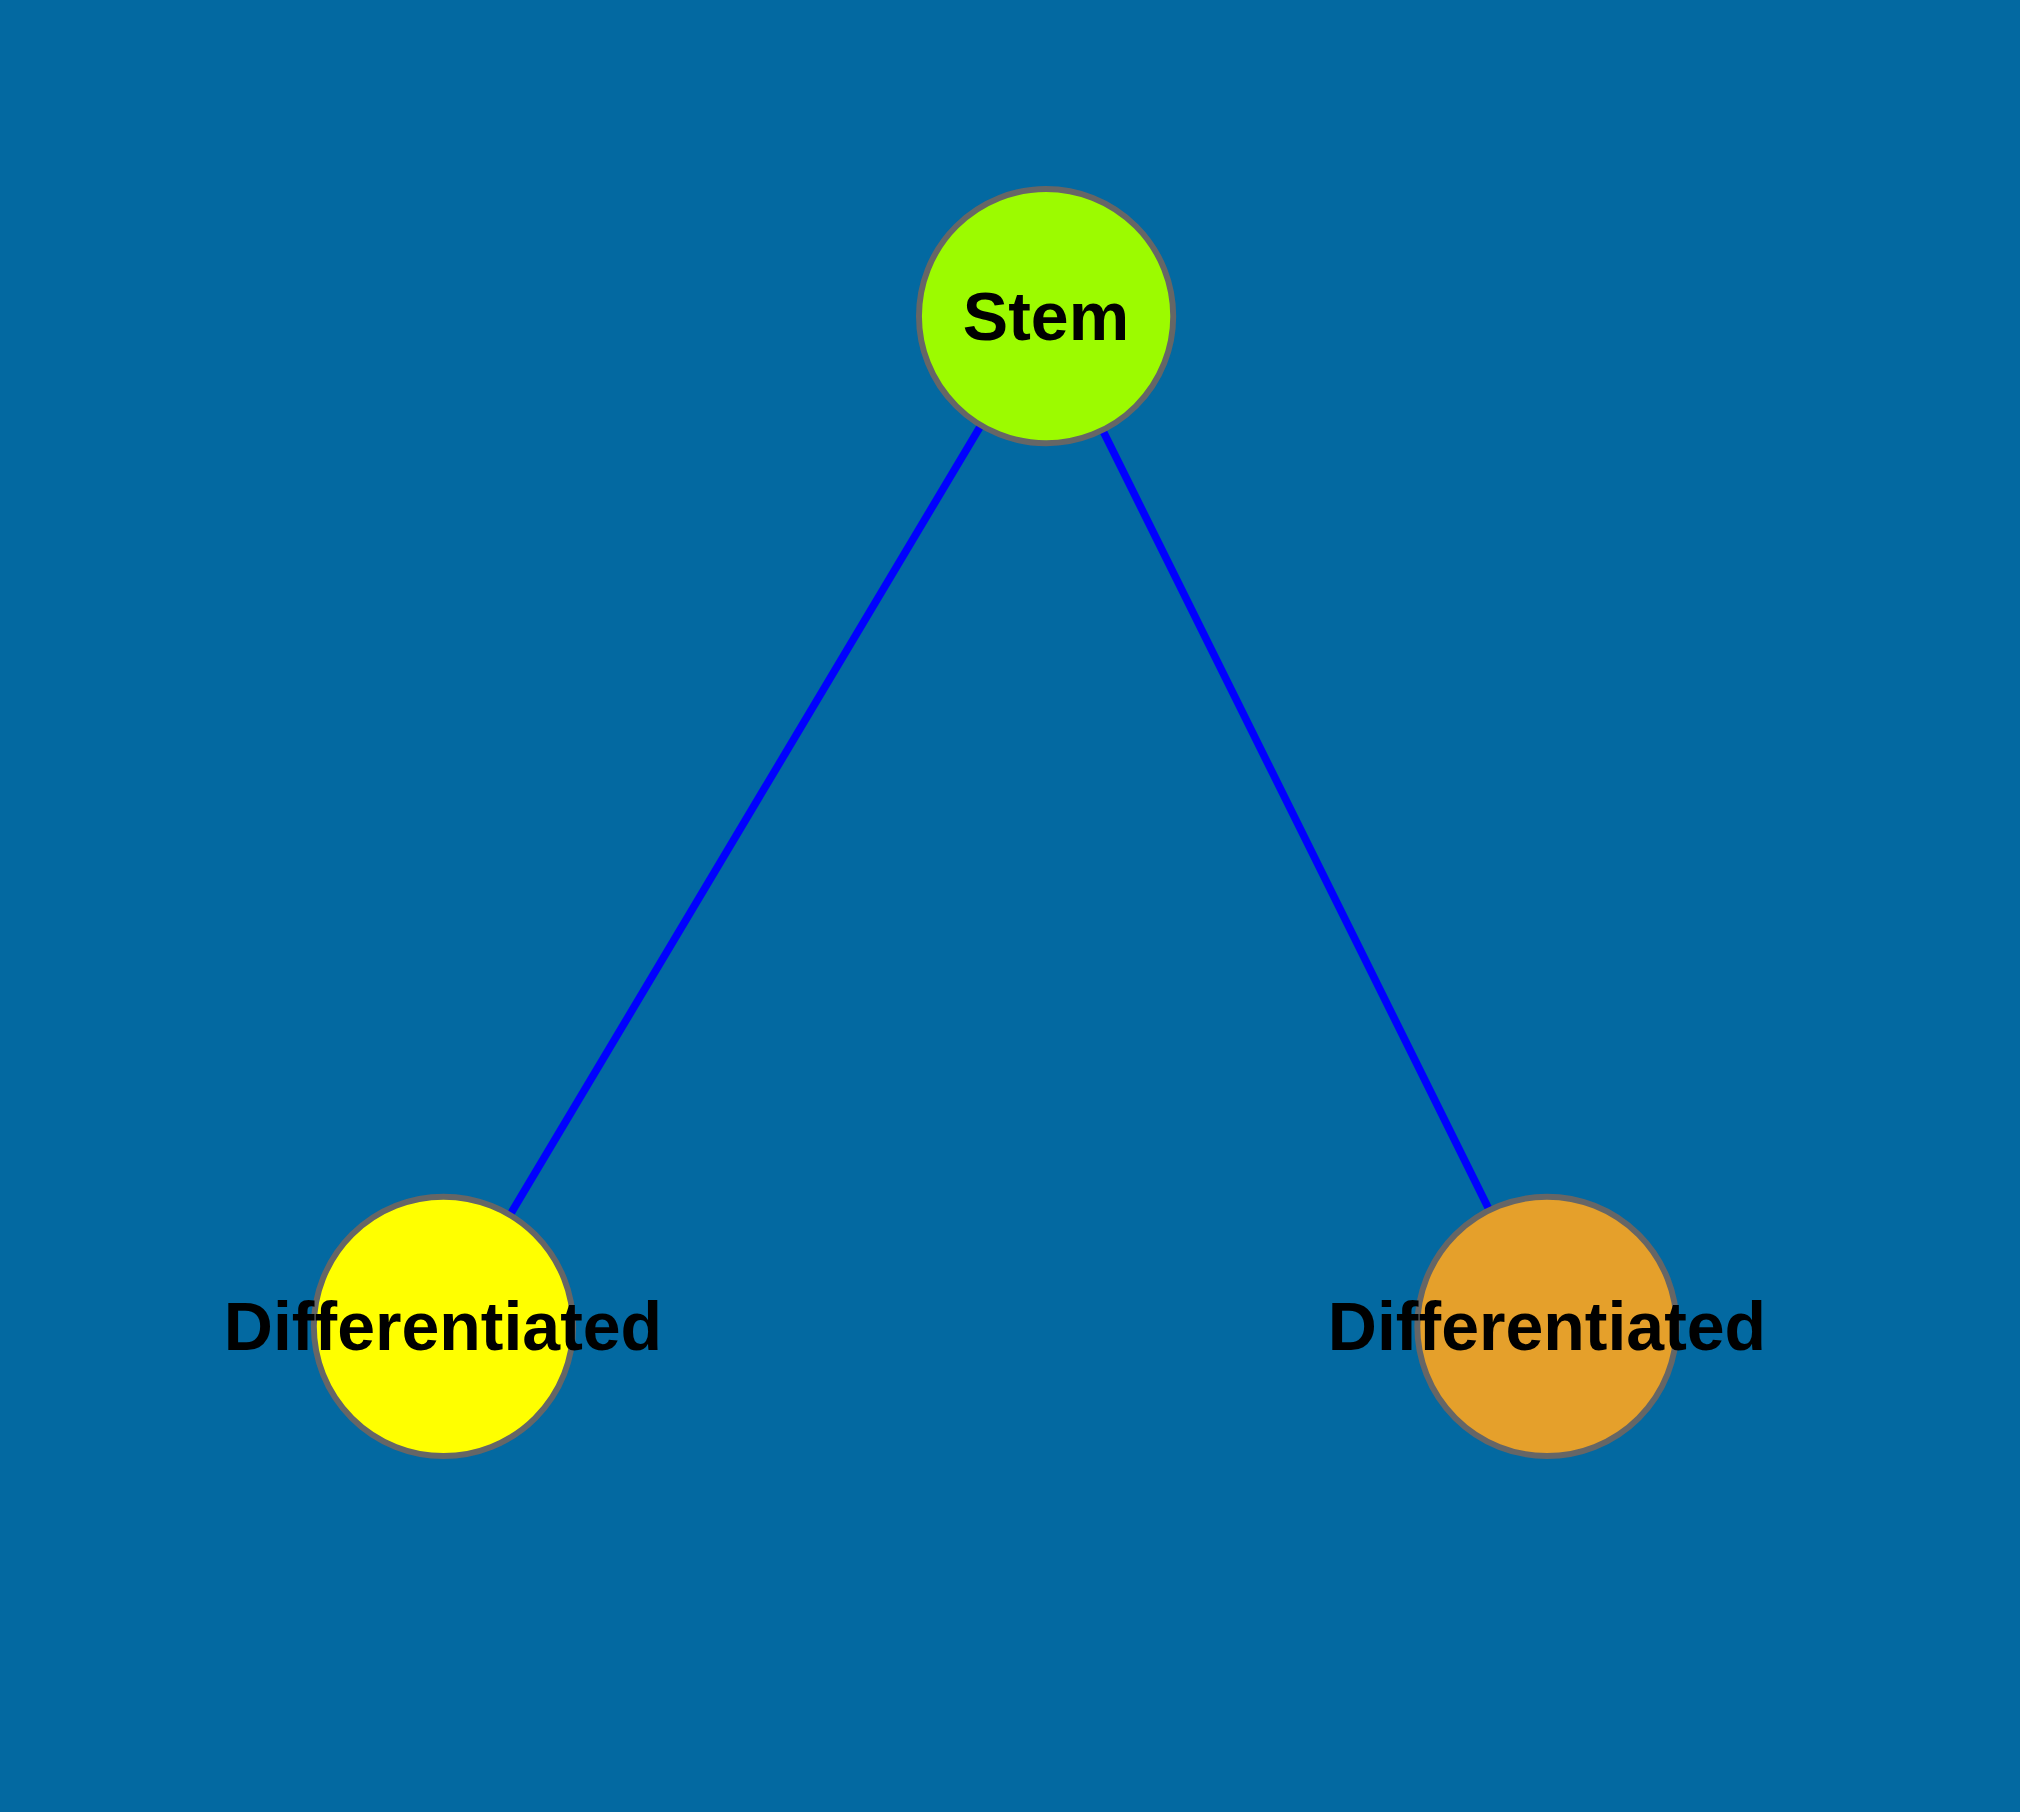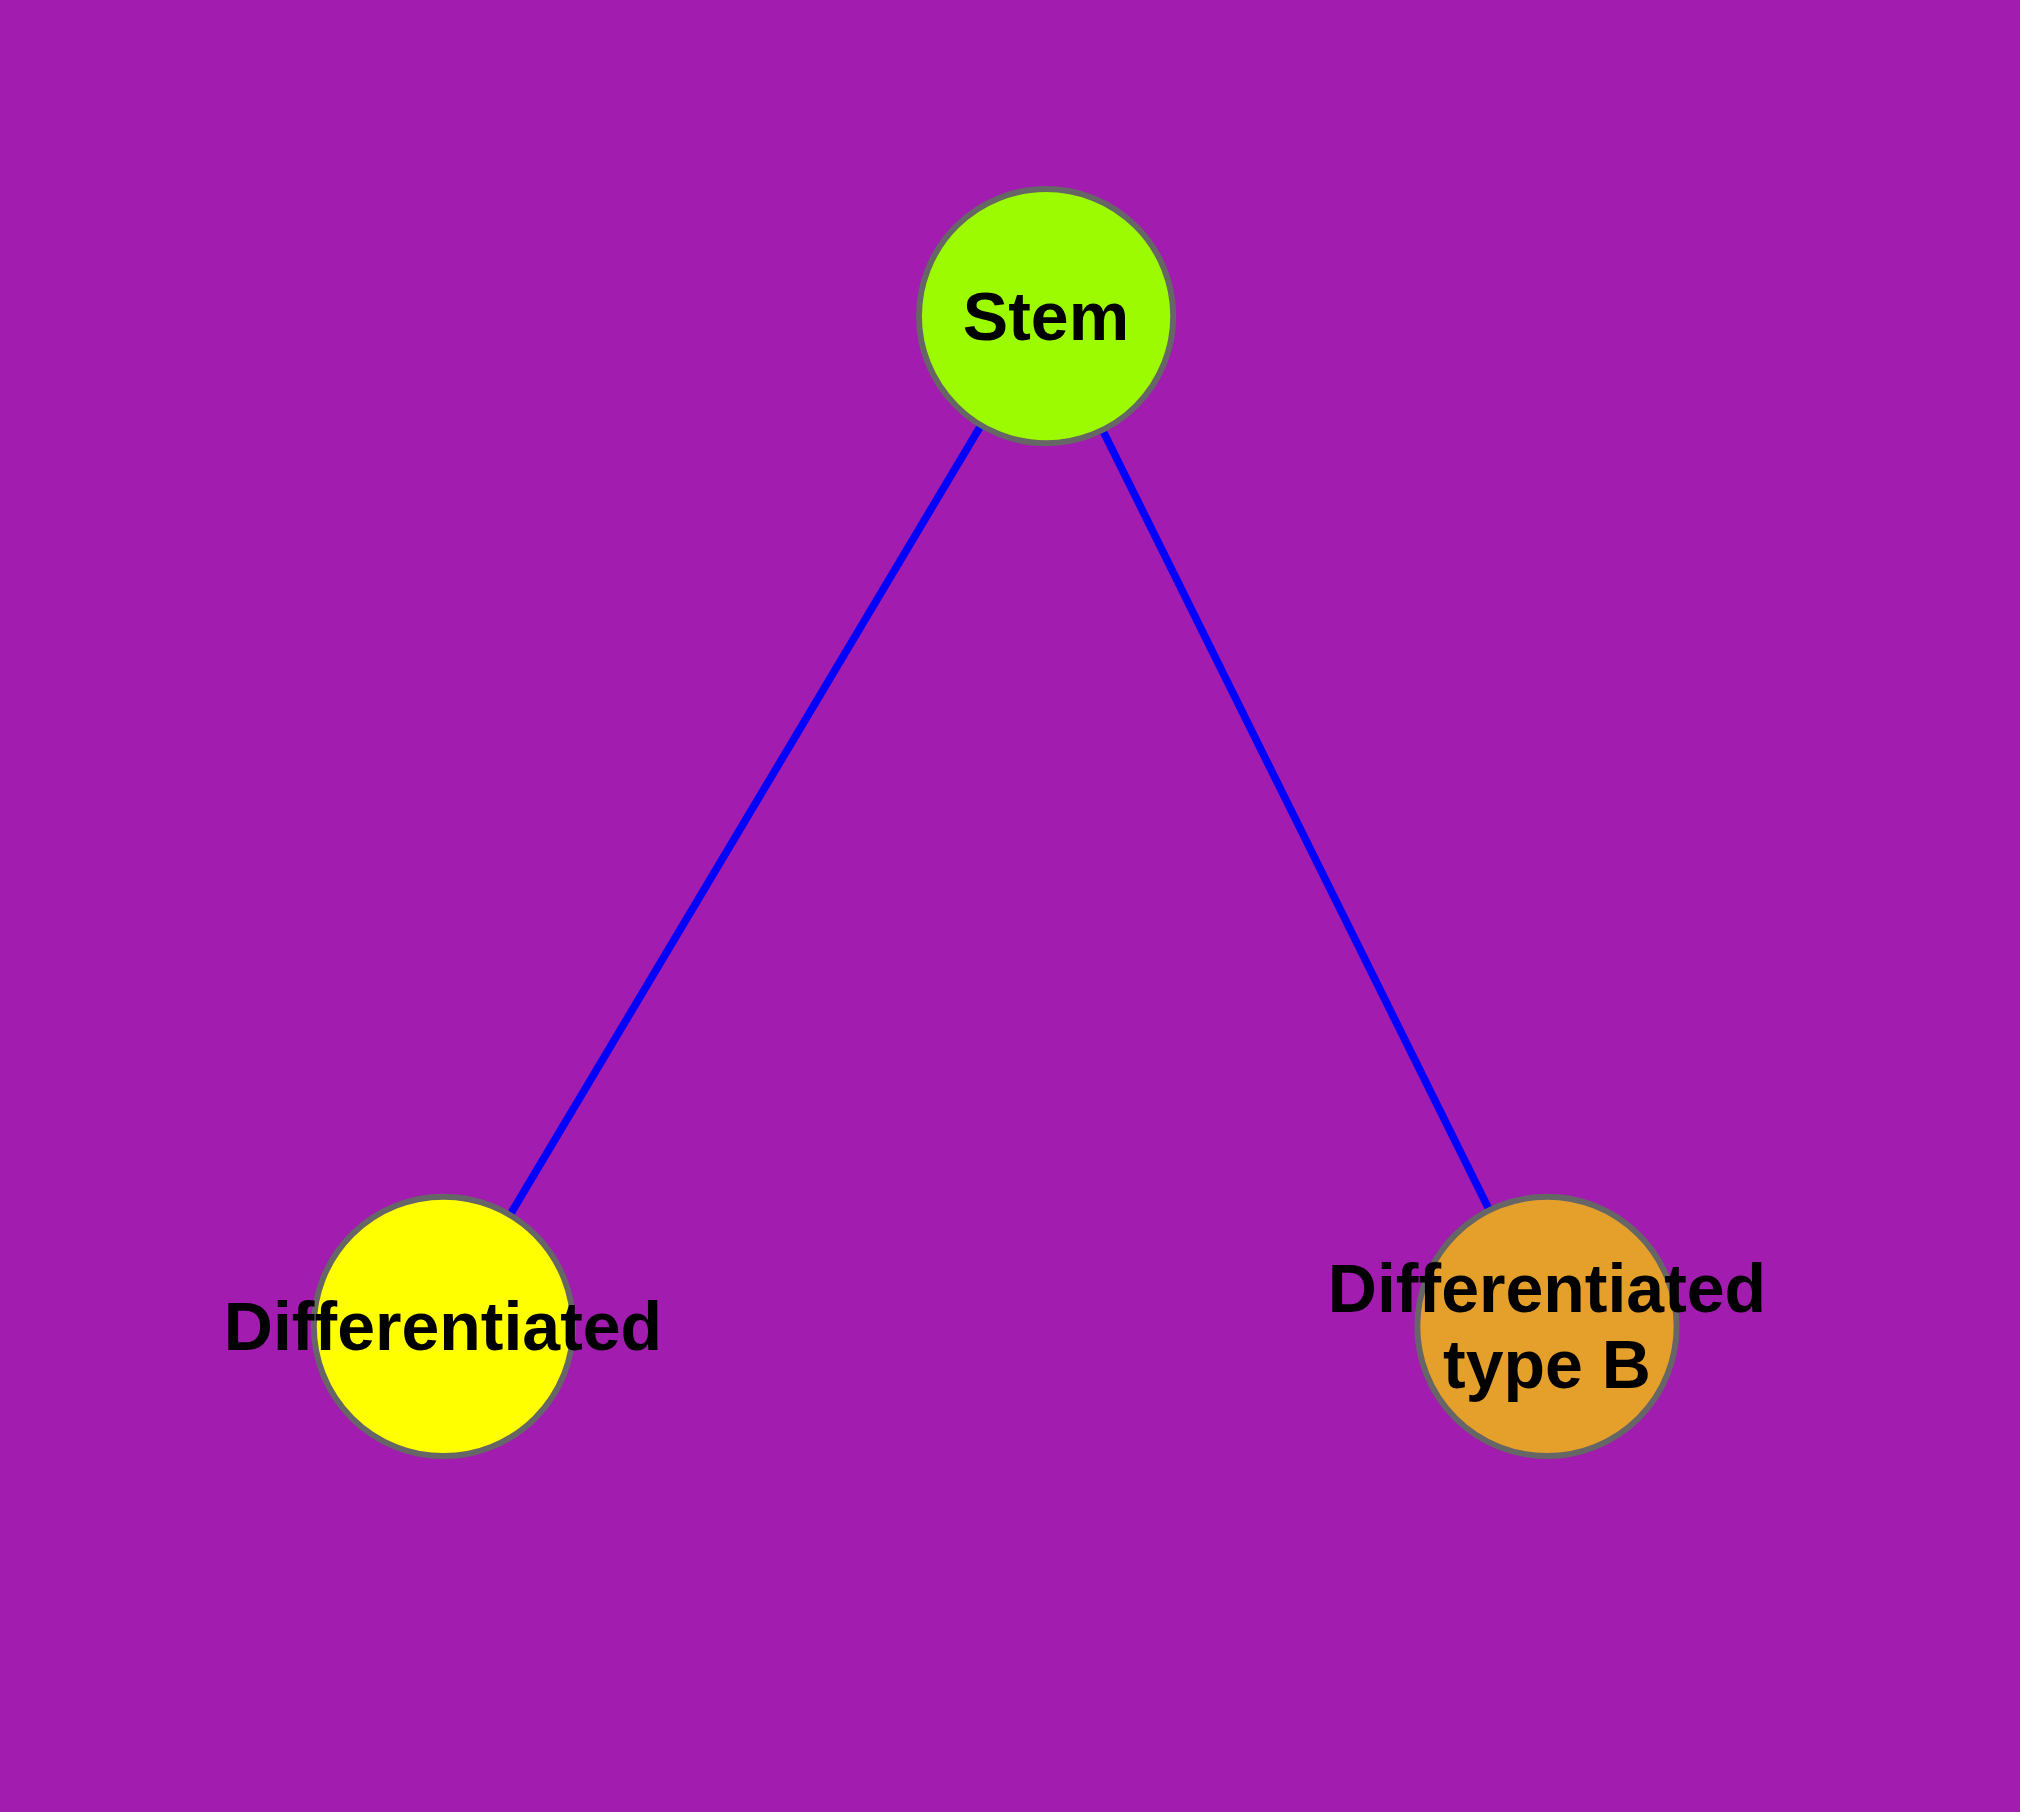--- a/index.html
+++ b/index.html
@@ -31,36 +31,36 @@
     line-height: 1.12;
     color: #000000;
     white-space: pre;
     pointer-events: none;
     transform: translate(-50%, -50%);
   }
 </style>
 </head>
 <body style="background: rgb(204, 204, 250);">
 
-<div id="canvas" style="width: 2021px; height: 1812px; background: #a21caf;">
+<div id="canvas" style="width: 2021px; height: 1812px; background: #0369a1;">
 
   <svg id="graph-svg" viewBox="0 0 2384 2138">
 
     <g>
       <line id="edge-a" x1="1234" y1="373" x2="523" y2="1565" stroke="#0000ff" stroke-width="9" stroke-linecap="round"></line>
       <line id="edge-b" x1="1234" y1="373" x2="1825" y2="1565" stroke="#0000ff" stroke-width="9" stroke-linecap="round"></line>
     </g>
 
     <g>
       <circle id="node-stem" cx="1234" cy="373" r="150" fill="#9cfb00" stroke="#666666" stroke-width="7"></circle>
       <circle id="node-diff-a" cx="523" cy="1565" r="153" fill="#ffff00" stroke="#666666" stroke-width="7"></circle>
       <circle id="node-diff-b" cx="1825" cy="1565" r="153" fill="#e5a02b" stroke="#666666" stroke-width="7"></circle>
     </g>
   </svg>
 
   <div class="node-label" id="label-stem" style="left: 1046px; top: 316px; color: rgb(0, 0, 0);">Stem</div>
 
   <div class="node-label" id="label-diff-a" style="left: 443px; top: 1326px; color: rgb(0, 0, 0);"><span>Differentiated</span><br></div>
 
-  <div class="node-label" id="label-diff-b" style="left: 1547px; top: 1326px; color: rgb(0, 0, 0);"><span>Differentiated</span><br><span>type B</span></div>
+  <div class="node-label" id="label-diff-b" style="left: 1547px; top: 1326px; color: rgb(0, 0, 0);"><span>Differentiated</span><br></div>
 
 </div>
 
 
 </body></html>

